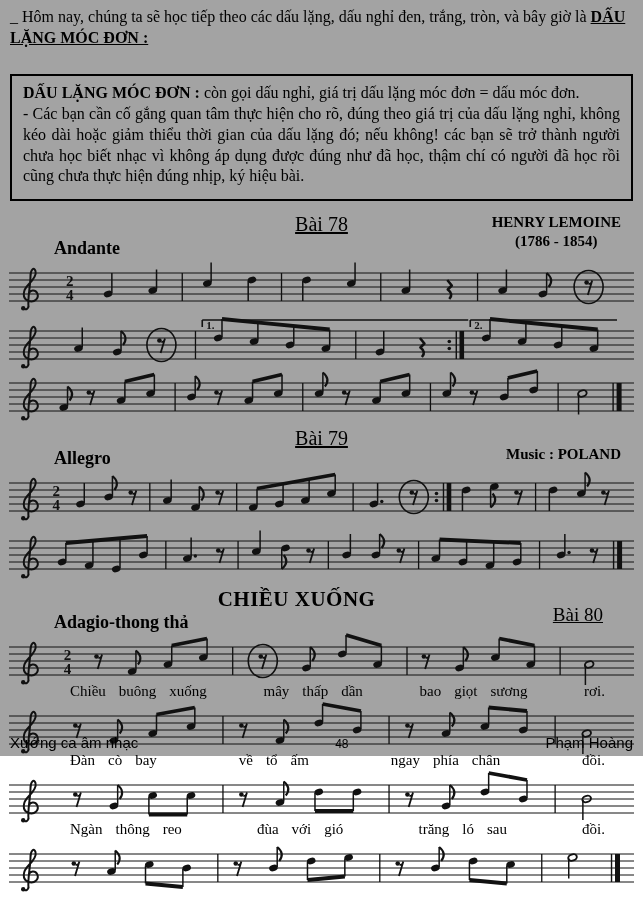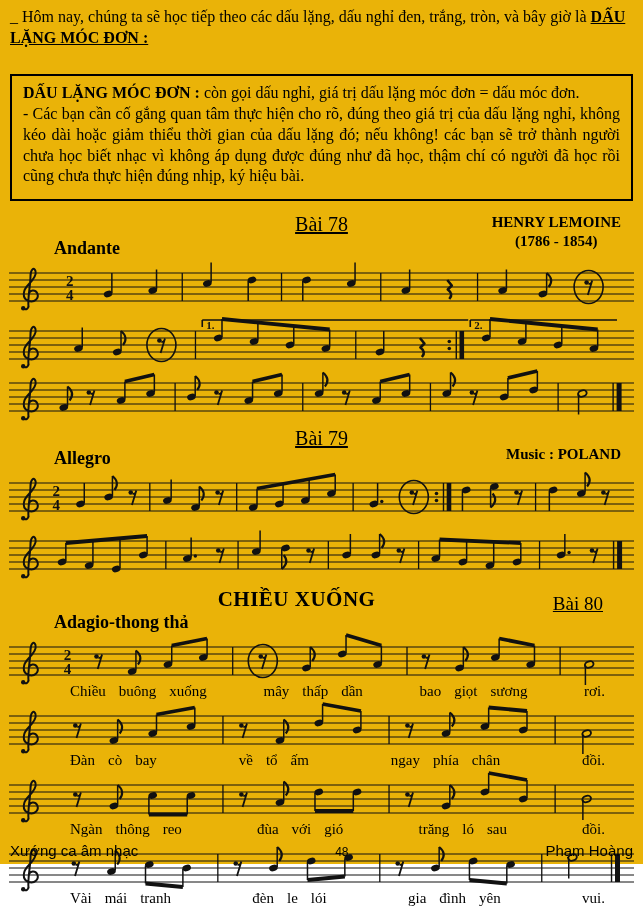--- a/index.html
+++ b/index.html
@@ -2,21 +2,21 @@
 <html><head>
 <meta charset="utf-8">
 <style>
   * { margin:0; padding:0; box-sizing:border-box; }
   html,body { background:#fff; }
   body {
     width:643px; height:920px; overflow:hidden;
     font-family:"Liberation Serif","DejaVu Serif",serif;
     color:#000;
   }
-  .page { width:643px; height:864px; padding:4px 8px 0; position:relative; background:#eab308; }
+  .page { width:643px; height:756px; padding:4px 8px 0; position:relative; background:#a3a3a3; }
 
   .intro { font-size:16px; line-height:1.32; margin:2px 2px 0; }
   .intro .hl { font-weight:bold; text-decoration:underline; }
 
   .note-box {
     border:2px solid #000; margin:26px 2px 0; padding:7px 11px 12px;
     font-size:16px; line-height:1.3; text-align:justify;
   }
   .note-box .lead { font-weight:bold; }
 
@@ -30,21 +30,21 @@
   }
   .big-title {
     position:absolute; left:46%; transform:translateX(-50%); top:0;
     font-size:21px; font-weight:bold; white-space:nowrap; letter-spacing:.5px;
   }
   .right-block {
     position:absolute; right:12px; top:0; text-align:center;
     font-size:15px; font-weight:bold; line-height:1.25; white-space:nowrap;
   }
   .num-right {
-    position:absolute; right:30px; top:6px;
+    position:absolute; right:30px; top:17px;
     font-size:19px; text-decoration:underline; white-space:nowrap;
   }
   .tempo {
     position:absolute; left:44px; bottom:0;
     font-size:18px; font-weight:bold; white-space:nowrap;
   }
   svg.staff { display:block; width:627px; height:52px; }
   .st-gap { margin-top:6px; }
 
   .lyrics {
@@ -602,39 +602,19 @@
       <line x1="461.4334710743802" y1="22" x2="461.4334710743802" y2="40" stroke="#111111" stroke-width="1.5"></line>
       <ellipse cx="502.60950413223145" cy="24.5" rx="4.4" ry="3.1" fill="#111111" stroke="#111111" stroke-width="0" transform="rotate(-18 502.60950413223145 24.5)"></ellipse>
       <line x1="498.80950413223144" y1="25.5" x2="498.80950413223144" y2="43.5" stroke="#111111" stroke-width="1.5"></line>
       <line x1="461.4334710743802" y1="40" x2="498.80950413223144" y2="43.5" stroke="#111111" stroke-width="3.8"></line>
       <line x1="533.7561983471074" y1="14" x2="533.7561983471074" y2="42" stroke="#111111" stroke-width="1.3"></line>
       <ellipse cx="564.529132231405" cy="17.5" rx="4.4" ry="3.1" fill="none" stroke="#111111" stroke-width="1.9" transform="rotate(-18 564.529132231405 17.5)"></ellipse>
       <line x1="560.7291322314051" y1="18.5" x2="560.7291322314051" y2="38.5" stroke="#111111" stroke-width="1.5"></line>
       <line x1="603.5247933884298" y1="14" x2="603.5247933884298" y2="42" stroke="#111111" stroke-width="1.4"></line>
       <line x1="609.5247933884298" y1="14" x2="609.5247933884298" y2="42" stroke="#111111" stroke-width="5"></line>
     </svg>
-  <div class="lyrics">
-      <span class="lyr-group">
-        <span>Vài</span>
-        <span>mái</span>
-        <span>tranh</span>
-      </span>
-      <span class="lyr-group">
-        <span>đèn</span>
-        <span>le</span>
-        <span>lói</span>
-      </span>
-      <span class="lyr-group">
-        <span>gia</span>
-        <span>đình</span>
-        <span>yên</span>
-      </span>
-      <span class="lyr-group">
-        <span>vui.</span>
-      </span>
-    </div>
 
   <div class="footer">
     <span class="it">Xướng ca âm nhạc</span>
     <span class="pg">48</span>
     <span class="it">Phạm Hoàng</span>
   </div>
 </div>
 
 </body></html>

